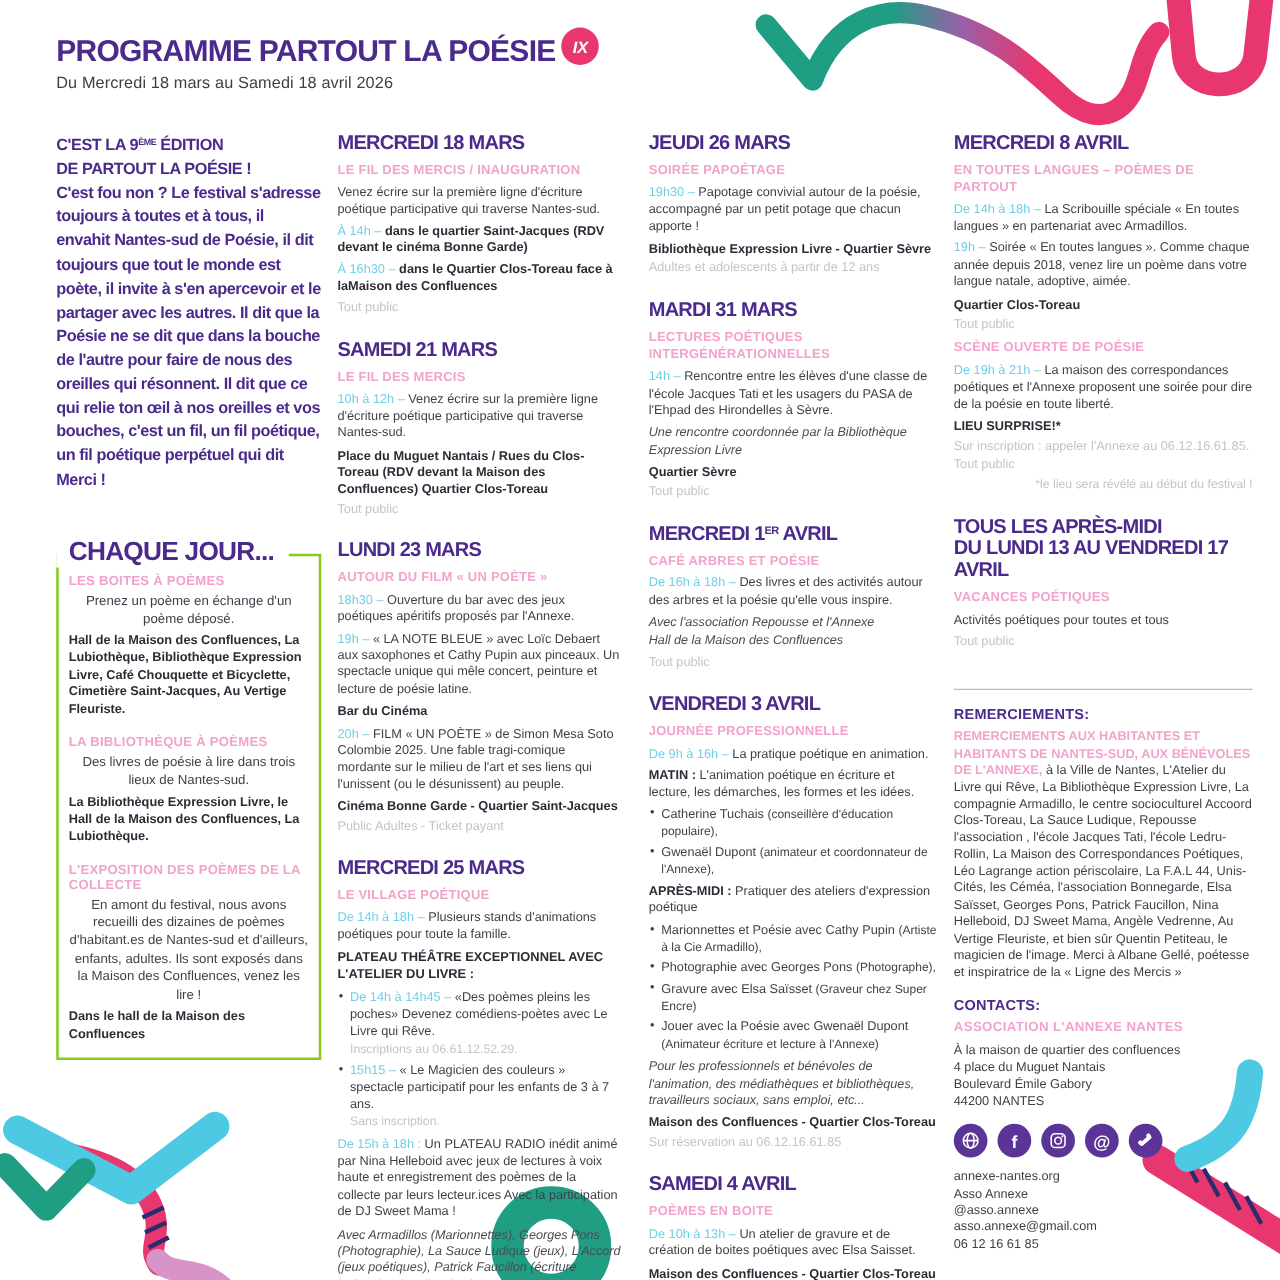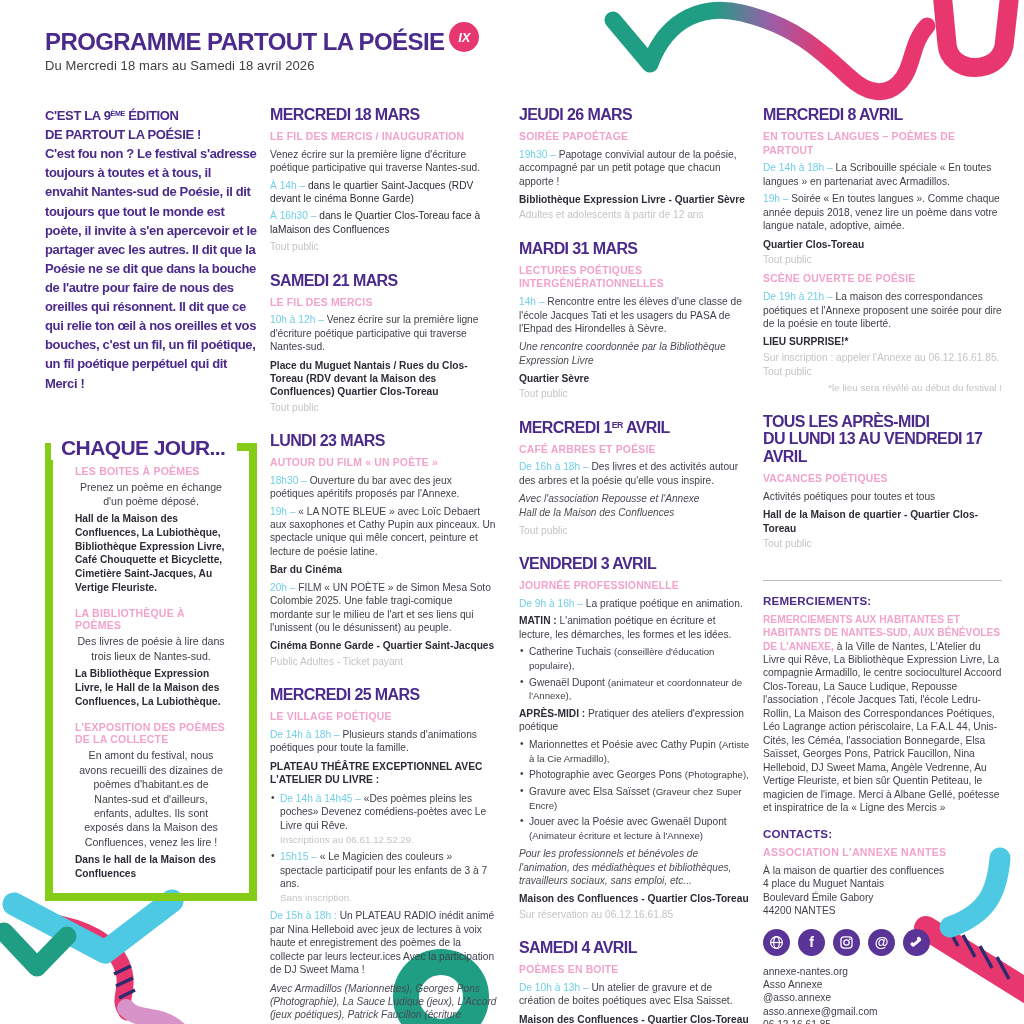--- a/index.html
+++ b/index.html
@@ -21,21 +21,21 @@
   .col-ev{font-size:10.2px;line-height:1.32;}
   #col-0{left:270px;width:228px;}
   #col-1{left:519px;width:232px;}
   #col-2{left:763px;width:239px;}
 
   .intro{font-weight:700;color:#4b2a8c;font-size:13px;line-height:1.47;letter-spacing:-0.35px;margin:2px 0 0;}
   .intro .pre-line{white-space:pre-line;}
   .s-sup{font-size:.55em;position:relative;top:-.5em;}
 
   
-  .cj-box{border:8px solid #84cc16;padding:14px 22px 10px;position:relative;margin-top:50px;}
+  .cj-box{border:2px solid #84cc16;padding:14px 8px 10px;position:relative;margin-top:50px;}
   .cj-head{position:absolute;top:-15px;left:-2px;background:#fff;padding:0 12px 0 10px;margin:0;
            font-size:21px;color:#4b2a8c;letter-spacing:-0.6px;font-weight:700;}
   .cj-sec{margin-bottom:13px;}
   .cj-sec:last-child{margin-bottom:2px;}
   .cj-title{color:#f2a3cc;font-weight:700;font-size:10.5px;letter-spacing:.2px;margin:0 0 3px;}
   .cj-body{font-size:10.6px;color:#3f3f49;line-height:1.36;text-align:center;}
   .cj-place{font-size:10.2px;font-weight:700;color:#2c2c36;line-height:1.34;margin-top:4px;}
 
   
   .event{margin-bottom:6px;}
@@ -51,21 +51,21 @@
   .b-italic{font-style:italic;font-size:10.1px;color:#4b4b54;margin:5px 0;white-space:pre-line;}
   .b-bullet{padding-left:10px;position:relative;margin:3px 0 2px;}
   .b-bullet::before{content:"\2022";position:absolute;left:1px;top:-1px;color:#3f3f49;}
   .b-mutedind{margin-left:10px;color:#c4c4c6;font-size:9.8px;}
   .b-mutedright{text-align:right;color:#c4c4c6;font-size:9.8px;margin:3px 0;}
   .b-hpurple{color:#4b2a8c;font-weight:700;font-size:11.6px;letter-spacing:.2px;margin:12px 0 4px;}
   .b-pink{color:#f2a3cc;font-weight:700;font-size:10.6px;letter-spacing:.3px;margin:2px 0 4px;}
   .b-divider{border-top:1px solid #b9b9c0;margin:30px 0 0;}
 
   .s-time{color:#70cfe6;}
-  .s-bold{font-weight:400;color:#2c2c36;}
+  .s-bold{font-weight:700;color:#2c2c36;}
   .s-small{font-size:9.6px;}
   .s-boldlabel{font-weight:700;color:#2c2c36;}
   .s-pinkbold{color:#f2a3cc;font-weight:700;}
 
   
   .icons-row{display:flex;gap:8px;margin:11px 0 9px;}
   .icon-circle{width:27px;height:27px;border-radius:50%;background:#5a3496;
                display:flex;align-items:center;justify-content:center;flex:0 0 auto;}
   .icon-circle svg{width:17px;height:17px;display:block;}
   .icon-glyph{color:#fff;font-weight:700;font-size:14px;line-height:1;}
@@ -242,21 +242,20 @@
         <div class="b-place"><span class="s-plain">LIEU SURPRISE!*</span></div>
         <div class="b-muted"><span class="s-plain">Sur inscription : appeler l'Annexe au 06.12.16.61.85.</span></div>
         <div class="b-muted"><span class="s-plain">Tout public</span></div>
         <div class="b-mutedright"><span class="s-plain">*le lieu sera révélé au début du festival !</span></div>
       </section>
       <section class="event">
         <h3 class="ev-day"><span class="s-plain">TOUS LES APRÈS-MIDI
 DU LUNDI 13 AU VENDREDI 17 AVRIL</span></h3>
         <div class="ev-title">VACANCES POÉTIQUES</div>
         <div class="b-para"><span class="s-plain">Activités poétiques pour toutes et tous</span></div>
-        <div class="b-place"><span class="s-plain">Hall de la Maison de quartier - Quartier Clos-Toreau</span></div>
         <div class="b-muted"><span class="s-plain">Tout public</span></div>
       </section>
       <section class="event">
         <div class="b-divider"></div>
         <div class="b-hpurple"><span class="s-plain">REMERCIEMENTS:</span></div>
         <div class="b-para"><span class="s-pinkbold">REMERCIEMENTS AUX HABITANTES ET HABITANTS DE NANTES-SUD, AUX BÉNÉVOLES DE L'ANNEXE,</span><span class="s-plain"> à la Ville de Nantes, L'Atelier du Livre qui Rêve, La Bibliothèque Expression Livre, La compagnie Armadillo, le centre socioculturel Accoord Clos-Toreau, La Sauce Ludique, Repousse l'association , l'école Jacques Tati, l'école Ledru-Rollin, La Maison des Correspondances Poétiques, Léo Lagrange action périscolaire, La F.A.L 44, Unis-Cités, les Céméa, l'association Bonnegarde, Elsa Saïsset, Georges Pons, Patrick Faucillon, Nina Helleboid, DJ Sweet Mama, Angèle Vedrenne, Au Vertige Fleuriste, et bien sûr Quentin Petiteau, le magicien de l'image. Merci à Albane Gellé, poétesse et inspiratrice de la « Ligne des Mercis »</span></div>
       </section>
       <section class="event">
         <div class="b-hpurple"><span class="s-plain">CONTACTS:</span></div>
         <div class="b-pink"><span class="s-plain">ASSOCIATION L'ANNEXE NANTES</span></div>

